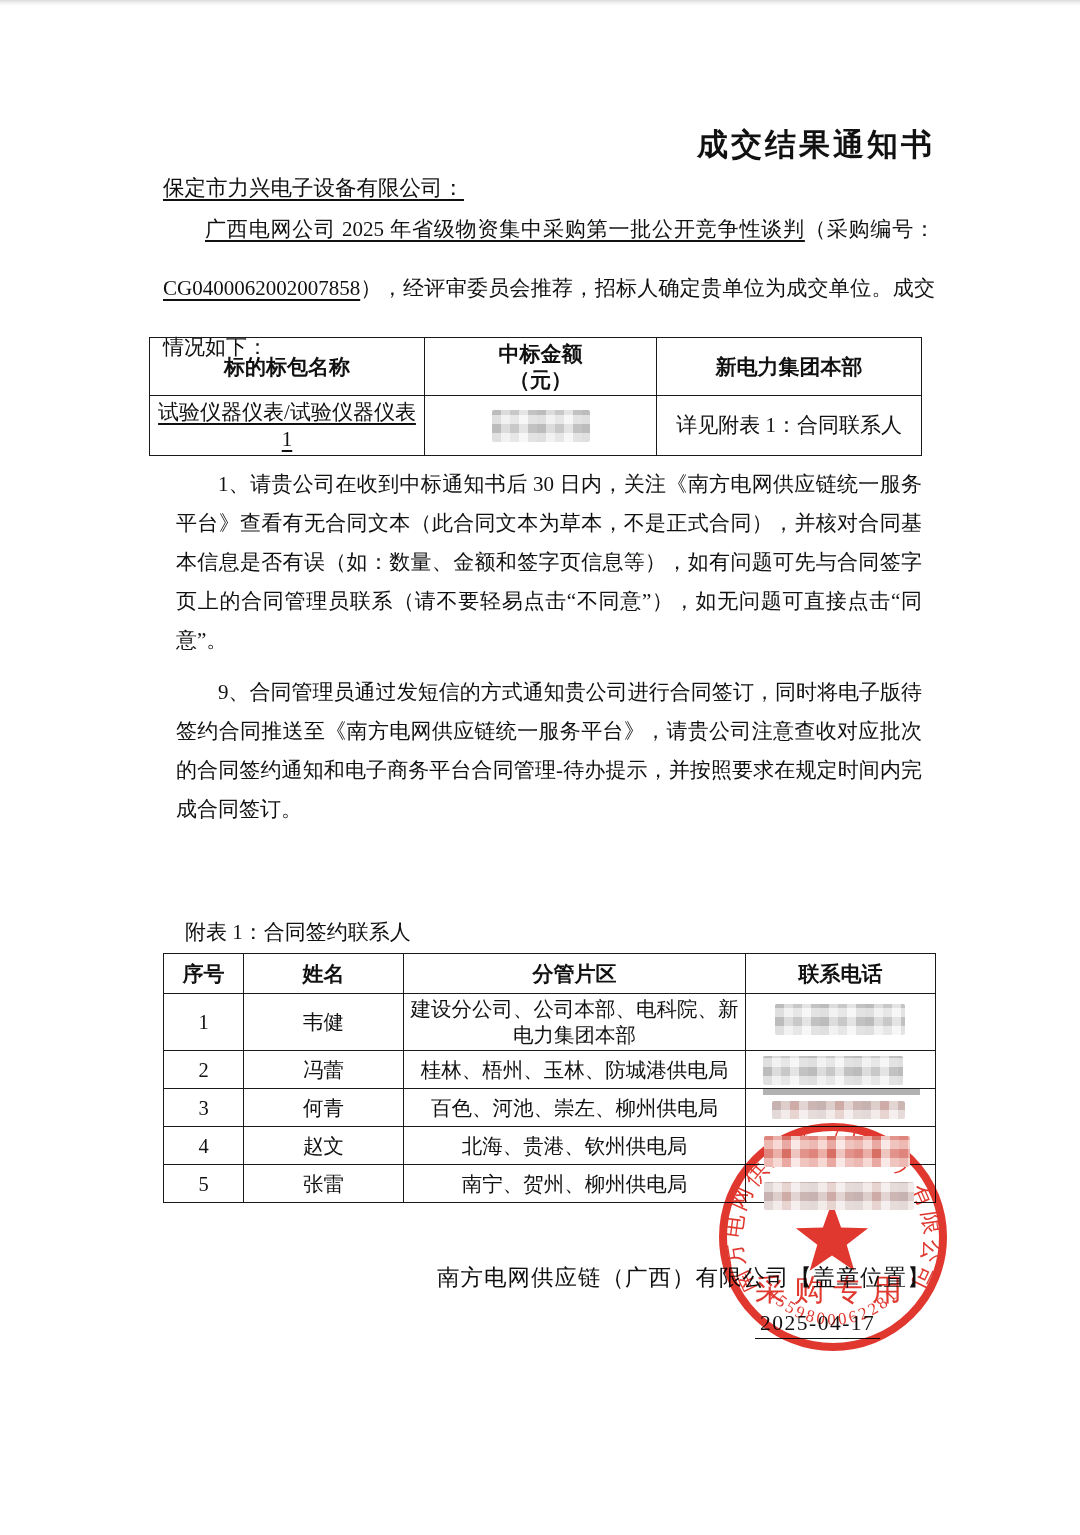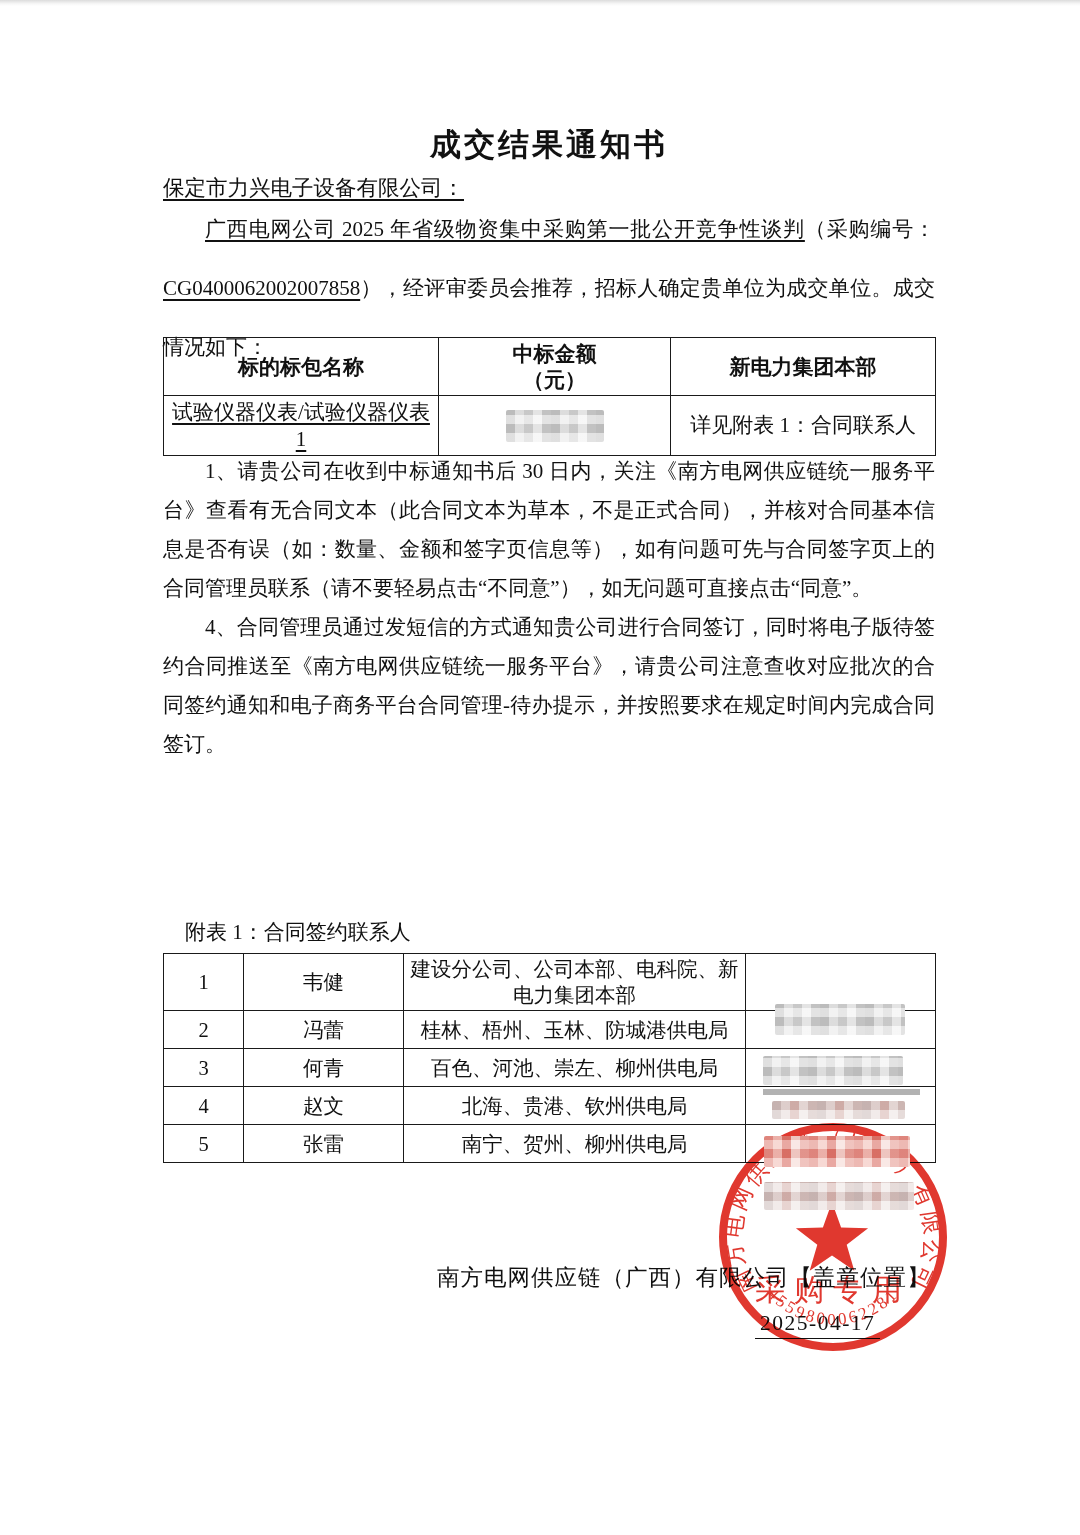--- a/index.html
+++ b/index.html
@@ -5,36 +5,36 @@
   html,body{margin:0;padding:0;background:#ffffff;}
   .page{
     position:relative;width:1080px;height:1535px;background:#ffffff;overflow:hidden;
     font-family:"Liberation Serif","DejaVu Serif",serif;color:#111;
   }
   .page::before{
     content:"";position:absolute;left:0;top:0;width:1080px;height:6px;
     background:linear-gradient(#dcdcdc,#f6f6f6 60%,#ffffff);z-index:9;
   }
   .abs{position:absolute;}
-  #title{top:124px;left:163px;width:772px;text-align:center;
+  #title{top:124px;left:163px;width:772px;text-align:right;
     font-size:31px;font-weight:bold;letter-spacing:3px;}
   #addressee{top:173px;left:163px;width:772px;font-size:21.5px;font-weight:500;}
   #addressee .u{text-decoration:underline;text-underline-offset:4px;}
   .bodytext{font-size:21px;line-height:59px;text-align:justify;}
   #intro{top:200px;left:163px;width:772px;text-indent:2em;}
   .u{text-decoration:underline;text-underline-offset:4px;margin-top:24px;}
   table{border-collapse:collapse;table-layout:fixed;}
   td,th{border:1.7px solid #1a1a1a;text-align:center;vertical-align:middle;
     font-size:21px;padding:2px 6px;overflow:hidden;}
   th{font-weight:bold;white-space:pre-line;line-height:26px;}
-  #table1{top:337px;left:163px;width:772px;}
+  #table1{top:337px;left:149px;width:772px;}
   #table1 th{height:53px;}
   #table1 td{height:55px;line-height:27px;}
   #paras{top:452px;left:163px;width:772px;line-height:39px;}
-  #paras p{margin:0;text-indent:2em;}
+  #paras p{margin:13px;text-indent:2em;}
   #annex{top:918px;left:163px;width:772px;padding-left:22px;font-size:21px;}
   #table2{top:953px;left:163px;width:772px;}
   #table2 th{height:35px;}
   #table2 td{font-size:20.5px;line-height:26px;}
   .r-tall{height:52px;}
   .r-std{height:38px;}
   #footer-company{top:1262px;left:405px;font-size:22.5px;letter-spacing:1px;margin-left:32px;}
   #footer-date{top:1311px;left:755px;font-size:21.5px;letter-spacing:1.5px;
     border-bottom:1.6px solid #111;padding:0 5px 2px 5px;}
   
@@ -101,33 +101,39 @@
       <td>
             <div id="amount-mosaic" class="mosaic"></div>
           </td>
       <td>详见附表 1：合同联系人</td>
     </tr>
   </tbody>
     </table>
 
   <div id="paras" class="abs bodytext">
     <p>1、请贵公司在收到中标通知书后 30 日内，关注《南方电网供应链统一服务平台》查看有无合同文本（此合同文本为草本，不是正式合同），并核对合同基本信息是否有误（如：数量、金额和签字页信息等），如有问题可先与合同签字页上的合同管理员联系（请不要轻易点击“不同意”），如无问题可直接点击“同意”。</p>
-    <p>4、合同管理员通过发短信的方式通知贵公司进行合同签订，同时将电子版待签约合同推送至《南方电网供应链统一服务平台》，请贵公司注意查收对应批次的合同签约通知和电子商务平台合同管理-待办提示，并按照要求在规定时间内完成合同签订。</p>
+    <p>9、合同管理员通过发短信的方式通知贵公司进行合同签订，同时将电子版待签约合同推送至《南方电网供应链统一服务平台》，请贵公司注意查收对应批次的合同签约通知和电子商务平台合同管理-待办提示，并按照要求在规定时间内完成合同签订。</p>
   </div>
 
   <div id="annex" class="abs">附表 1：合同签约联系人</div>
 
   <table id="table2" class="abs">
     <colgroup>
         <col style="width:80px">
         <col style="width:160px">
         <col style="width:342px">
         <col style="width:190px">
       </colgroup>
     <tbody>
+        <tr>
+      <th>序号</th>
+      <th>姓名</th>
+      <th>分管片区</th>
+      <th>联系电话</th>
+    </tr>
     <tr class="r-tall">
       <td>1</td>
       <td>韦健</td>
       <td>建设分公司、公司本部、电科院、新电力集团本部</td>
       <td></td>
     </tr>
     <tr class="r-std">
       <td>2</td>
       <td>冯蕾</td>
       <td>桂林、梧州、玉林、防城港供电局</td>

